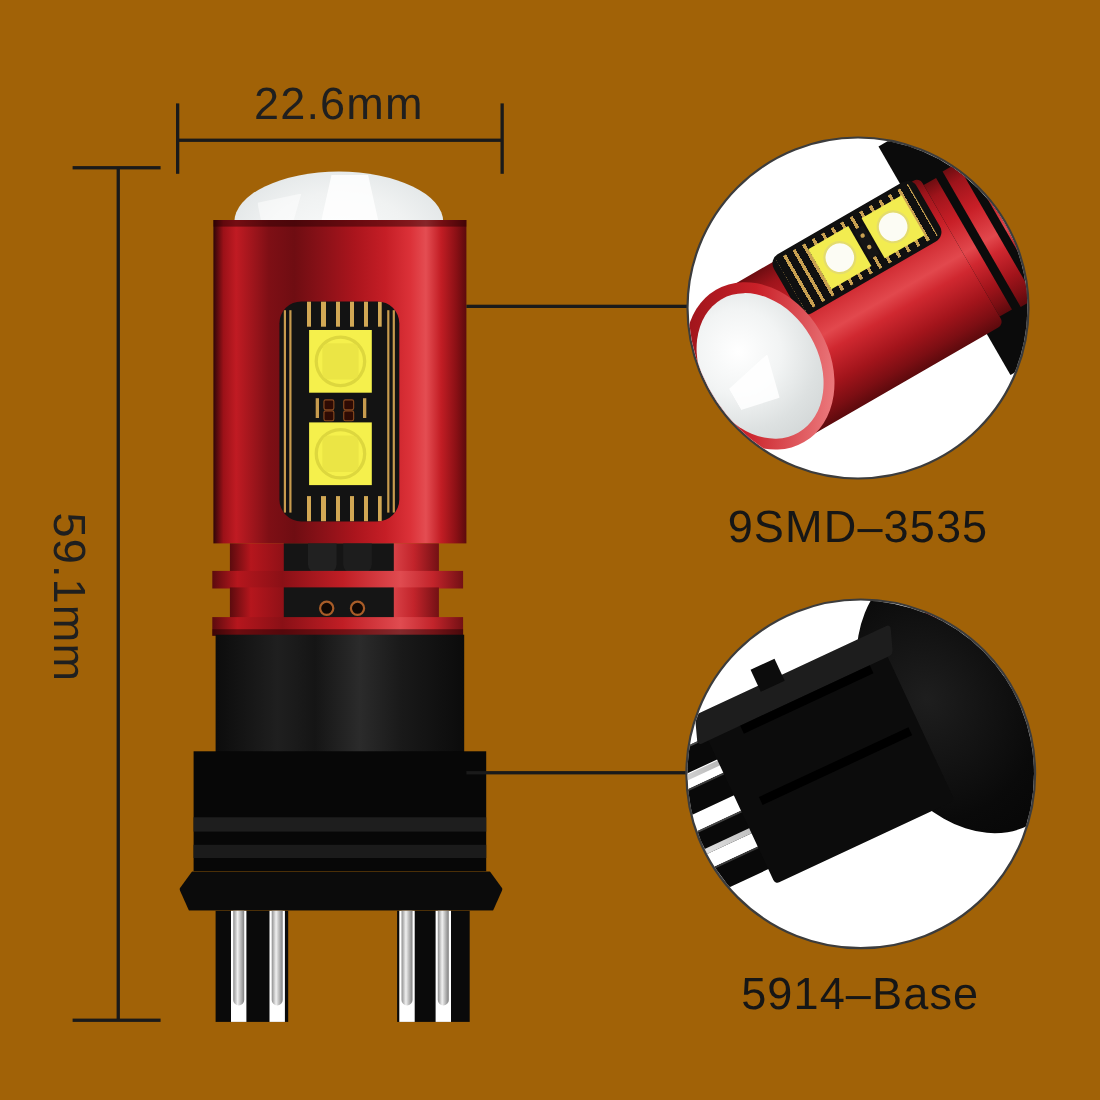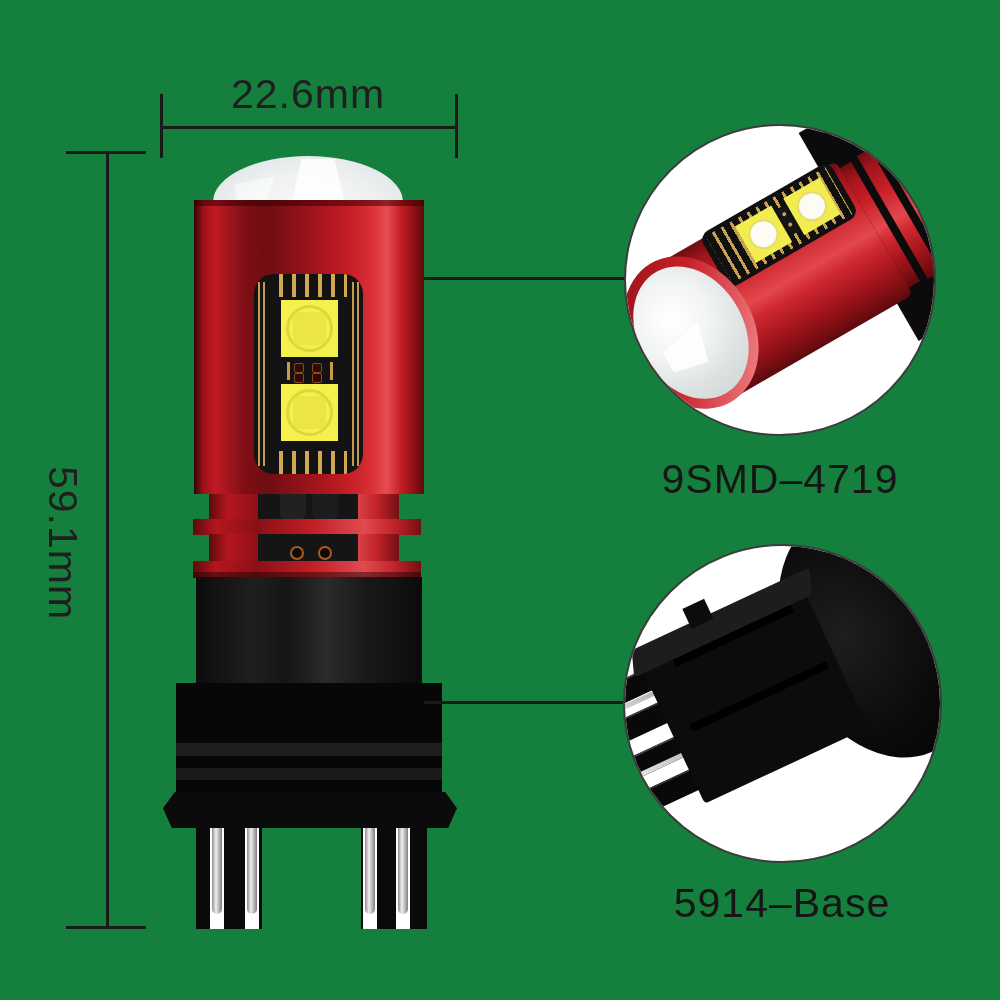--- a/index.html
+++ b/index.html
@@ -1,16 +1,16 @@
 <!DOCTYPE html>
 <html><head>
 <meta charset="utf-8">
 <style>
   html,body{margin:0;padding:0;background:#fff;}
-  #stage{position:relative;width:1000px;height:1000px;background:#15803d;overflow:hidden;
+  #stage{position:relative;width:1000px;height:1000px;background:#a16207;overflow:hidden;
          font-family:"Liberation Sans", sans-serif;color:#1c1c1c;}
   .abs{position:absolute;}
   .dim-line{background:#1a1a1a;}
   .dim-label{font-size:41px;font-weight:400;letter-spacing:1px;color:#1f1f1f;text-align:center;}
   .callout-label{font-size:41px;font-weight:400;letter-spacing:1px;color:#161616;text-align:center;}
   .circle{border:2px solid #3c3c3c;border-radius:50%;overflow:hidden;background:#fff;}
   .gold{background:#c79b4e;}
   .metal-pin{background:linear-gradient(90deg,#8f8f8f 0%,#f0f0f0 40%,#c9c9c9 60%,#7f7f7f 100%);
              border-radius:0 0 5px 5px;}
   .red-grad{background:linear-gradient(90deg,#2f0608 0%,#9c1118 4%,#c01b23 9%,#7e0f15 22%,#6f0d12 32%,
@@ -144,21 +144,21 @@
       </div>
 
       <div class="abs" style="left:-6px;top:4px;width:126px;height:160px;border-radius:50%;
            background:linear-gradient(125deg,#8c1016 0%,#c92028 45%,#ef8285 90%);"></div>
       <div class="abs" style="left:4px;top:14px;width:106px;height:140px;border-radius:50%;
            background:radial-gradient(circle at 40% 35%, #ffffff 0%, #f2f4f4 35%, #dde1e1 65%, #ccd1d1 100%);"></div>
       <div class="abs" style="left:22px;top:78px;width:46px;height:40px;background:rgba(255,255,255,.85);
            clip-path:polygon(0 25%,100% 0,78% 100%,0 80%);"></div>
     </div>
   </div>
-  <div class="abs callout-label" style="left:630px;top:456px;width:300px;height:46px;line-height:46px;">9SMD–4719</div>
+  <div class="abs callout-label" style="left:630px;top:456px;width:300px;height:46px;line-height:46px;">9SMD–3535</div>
 
   <div class="abs circle" style="left:623px;top:544px;width:315px;height:315px;">
     <div class="abs" style="left:215px;top:8px;width:18px;height:9px;background:#b5161d;border-radius:50%;"></div>
     <div class="abs" style="left:-15px;top:28px;width:350px;height:250px;transform:rotate(-25deg);">
       <div class="abs" style="left:195px;top:-25px;width:185px;height:260px;border-radius:50%;
            background:radial-gradient(ellipse at 32% 45%, #1e1e1e 0%, #0a0a0a 55%, #030303 100%);"></div>
       <div class="abs" style="left:-40px;top:38px;width:135px;height:21px;background:#090909;border-top:2px solid #4a4a4a;border-radius:3px;"></div>
       <div class="abs" style="left:-58px;top:74px;width:150px;height:21px;background:#090909;border-top:2px solid #3c3c3c;border-radius:3px;"></div>
       <div class="abs" style="left:-44px;top:112px;width:140px;height:21px;background:#090909;border-top:2px solid #444444;border-radius:3px;"></div>
       <div class="abs" style="left:-60px;top:148px;width:155px;height:21px;background:#090909;border-top:2px solid #383838;border-radius:3px;"></div>

